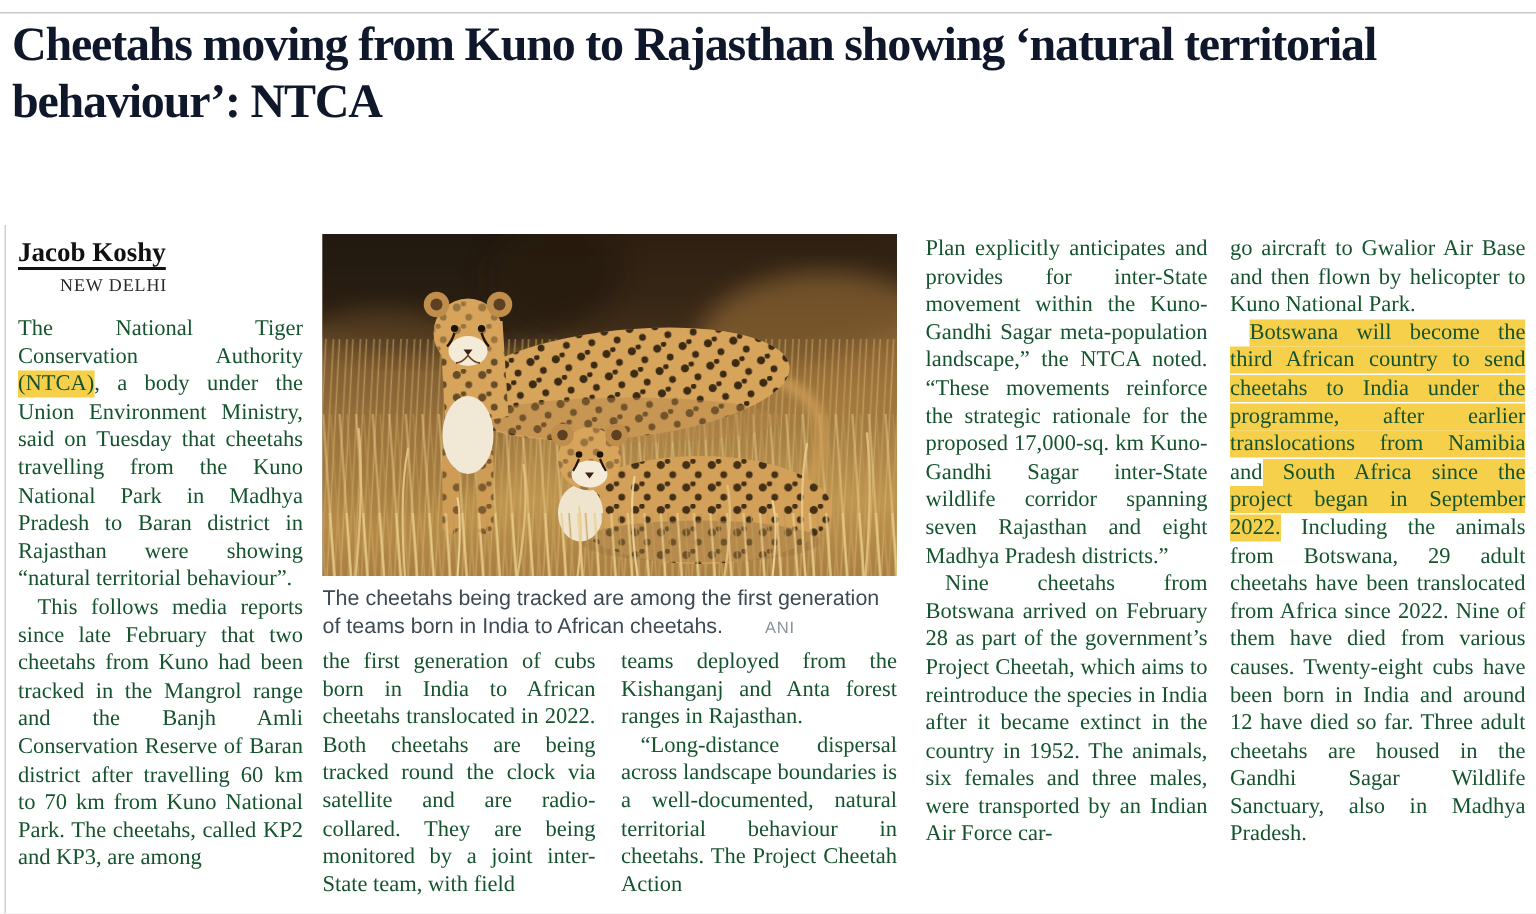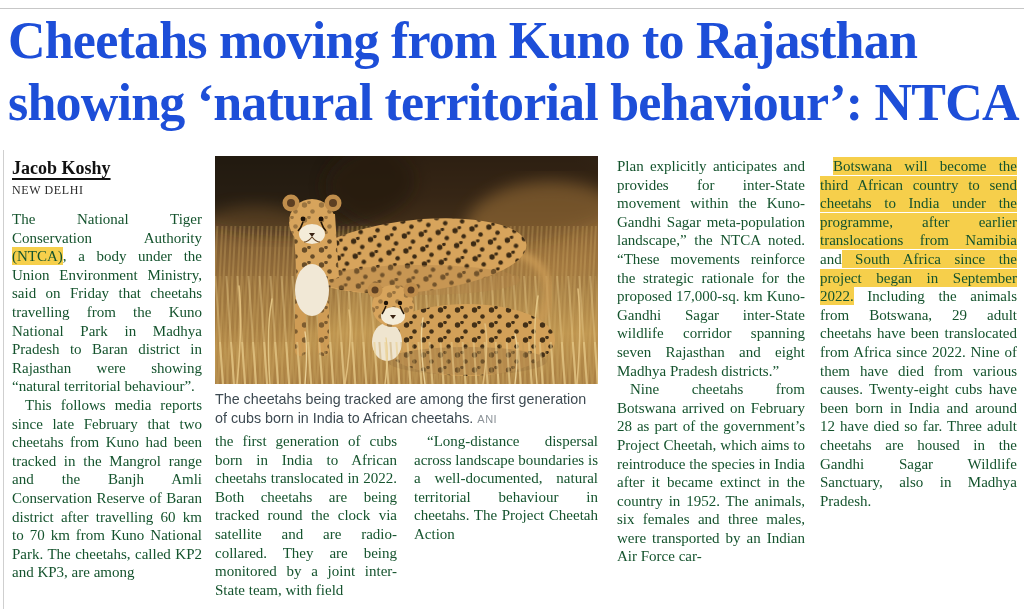--- a/index.html
+++ b/index.html
@@ -6,30 +6,30 @@
   .page{
     position:relative;width:1024px;height:609px;background:#ffffff;
     overflow:hidden;font-family:"Liberation Serif",serif;
     margin:0 auto;
   }
   .top-rule{position:absolute;left:0;top:8px;width:1024px;height:1px;background:#c7c7c7;}
   .left-rule{position:absolute;left:3px;top:150px;width:1px;height:459px;background:#cfcfcf;}
 
   .headline{
     position:absolute;left:8px;top:10px;width:1012px;
-    font-size:52px;line-height:1.2;letter-spacing:-0.8px;
-    font-weight:bold;color:#1d4ed8;margin:0;
+    font-size:32px;line-height:1.2;letter-spacing:-0.8px;
+    font-weight:bold;color:#0f172a;margin:0;
   }
 
   .byline-block{position:absolute;left:12px;top:158px;width:192px;}
   .author{
     font-size:18px;font-weight:bold;color:#111;
     text-decoration:underline;text-decoration-thickness:1.5px;text-underline-offset:4px;
   }
-  .dateline{font-size:12px;letter-spacing:.6px;color:#2a2a2a;margin-top:4px;}
+  .dateline{font-size:12px;letter-spacing:.6px;color:#2a2a2a;margin-top:4px;margin-left:28px;}
 
   .coltext{
     position:absolute;font-size:15px;line-height:18.6px;
     text-align:justify;color:#14532d;overflow:hidden;
   }
   .coltext p{margin:0;}
   .coltext p.indent{text-indent:13px;font-family:Liberation Serif, serif;}
   mark{
     background:var(--highlight,#f6cf4b);color:inherit;
     padding:1px 0;box-decoration-break:clone;-webkit-box-decoration-break:clone;
@@ -40,21 +40,21 @@
   #c3{left:414px;top:432px;width:184px;height:177px;}
   #c4{left:617px;top:157px;width:188px;height:452px;}
   #c5{left:820px;top:157px;width:197px;height:452px;}
 
   .photo-block{position:absolute;left:215px;top:156px;width:383px;}
   .photo{display:block;width:383px;height:228px;background:#6b4e2e;}
   .caption{
     margin-top:6px;font-family:"Liberation Sans",sans-serif;
     font-size:14.3px;line-height:18.5px;color:#3d4a52;text-align:left;
   }
-  .credit{font-size:11px;color:#8b9298;letter-spacing:.5px;}
+  .credit{font-size:11px;color:#8b9298;letter-spacing:.5px;margin-left:24px;}
 </style>
 </head>
 <body>
 
 <div class="page">
   <div class="top-rule"></div>
   <div class="left-rule"></div>
 
   <h1 class="headline">Cheetahs moving from Kuno to Rajasthan showing ‘natural territorial behaviour’: NTCA</h1>
 
@@ -158,33 +158,35 @@
         <path d="M130 228 q8 -48 4 -74" stroke="#e6c584" stroke-width="1.5"></path>
         <path d="M210 228 q-6 -44 -2 -66" stroke="#f2dca4" stroke-width="1.4"></path>
         <path d="M268 228 q6 -40 2 -60" stroke="#e6c584" stroke-width="1.5"></path>
         <path d="M322 228 q-5 -56 1 -88" stroke="#e9cd8c" stroke-width="1.5"></path>
         <path d="M362 228 q5 -60 1 -95" stroke="#e6c584" stroke-width="1.6"></path>
         <path d="M90 228 q3 -36 0 -52" stroke="#f2dca4" stroke-width="1.3"></path>
         <path d="M170 228 q4 -30 1 -46" stroke="#e9cd8c" stroke-width="1.3"></path>
         <path d="M300 228 q4 -34 0 -50" stroke="#f2dca4" stroke-width="1.3"></path>
       </g>
     </svg>
-    <p class="caption"><span>The cheetahs being tracked are among the first generation of cubs born in India to African cheetahs.</span> <span class="credit">ANI</span></p>
+    <p class="caption"><span>The cheetahs being tracked are among the first generation of teams born in India to African cheetahs.</span> <span class="credit">ANI</span></p>
   </div>
 
   <div id="c1" class="coltext">
-      <p class=""><span>The National Tiger Conservation Authority </span><mark>(NTCA)</mark><span>, a body under the Union Environment Ministry, said on Friday that cheetahs travelling from the Kuno National Park in Madhya Pradesh to Baran district in Rajasthan were showing “natural territorial behaviour”.</span></p>
+      <p class=""><span>The National Tiger Conservation Authority </span><mark>(NTCA)</mark><span>, a body under the Union Environment Ministry, said on Tuesday that cheetahs travelling from the Kuno National Park in Madhya Pradesh to Baran district in Rajasthan were showing “natural territorial behaviour”.</span></p>
       <p class="indent"><span>This follows media reports since late February that two cheetahs from Kuno had been tracked in the Mangrol range and the Banjh Amli Conservation Reserve of Baran district after travelling 60 km to 70 km from Kuno National Park. The cheetahs, called KP2 and KP3, are among</span></p>
     </div>
   <div id="c2" class="coltext">
       <p class=""><span>the first generation of cubs born in India to African cheetahs translocated in 2022. Both cheetahs are being tracked round the clock via satellite and are radio-collared. They are being monitored by a joint inter-State team, with field</span></p>
     </div>
   <div id="c3" class="coltext">
+      <p class=""><span>teams deployed from the Kishanganj and Anta forest ranges in Rajasthan.</span></p>
       <p class="indent"><span>“Long-distance dispersal across landscape boundaries is a well-documented, natural territorial behaviour in cheetahs. The Project Cheetah Action</span></p>
     </div>
   <div id="c4" class="coltext">
       <p class=""><span>Plan explicitly anticipates and provides for inter-State movement within the Kuno-Gandhi Sagar meta-population landscape,” the NTCA noted. “These movements reinforce the strategic rationale for the proposed 17,000-sq. km Kuno-Gandhi Sagar inter-State wildlife corridor spanning seven Rajasthan and eight Madhya Pradesh districts.”</span></p>
       <p class="indent"><span>Nine cheetahs from Botswana arrived on February 28 as part of the government’s Project Cheetah, which aims to reintroduce the species in India after it became extinct in the country in 1952. The animals, six females and three males, were transported by an Indian Air Force car-</span></p>
     </div>
   <div id="c5" class="coltext">
+      <p class=""><span>go aircraft to Gwalior Air Base and then flown by helicopter to Kuno National Park.</span></p>
       <p class="indent"><mark>Botswana will become the third African country to send cheetahs to India under the programme, after earlier translocations from Namibia </mark><span>and</span><mark> South Africa since the project began in September 2022.</mark><span> Including the animals from Botswana, 29 adult cheetahs have been translocated from Africa since 2022. Nine of them have died from various causes. Twenty-eight cubs have been born in India and around 12 have died so far. Three adult cheetahs are housed in the Gandhi Sagar Wildlife Sanctuary, also in Madhya Pradesh.</span></p>
     </div>
 </div>
 
 </body></html>

